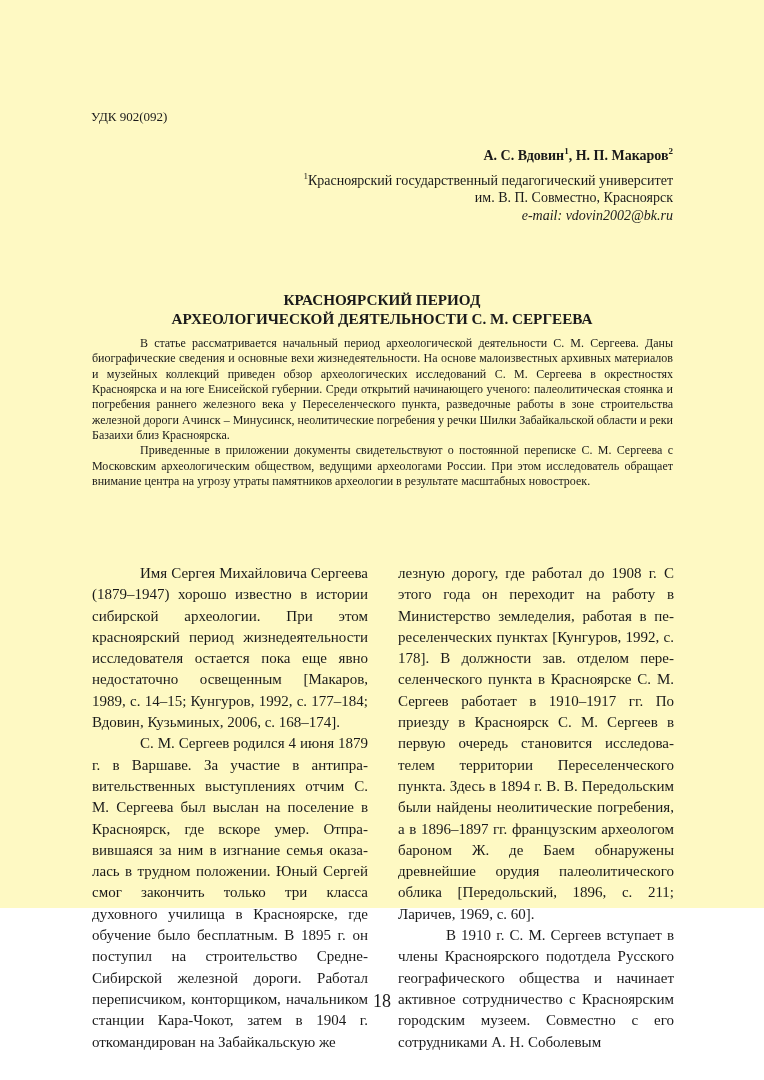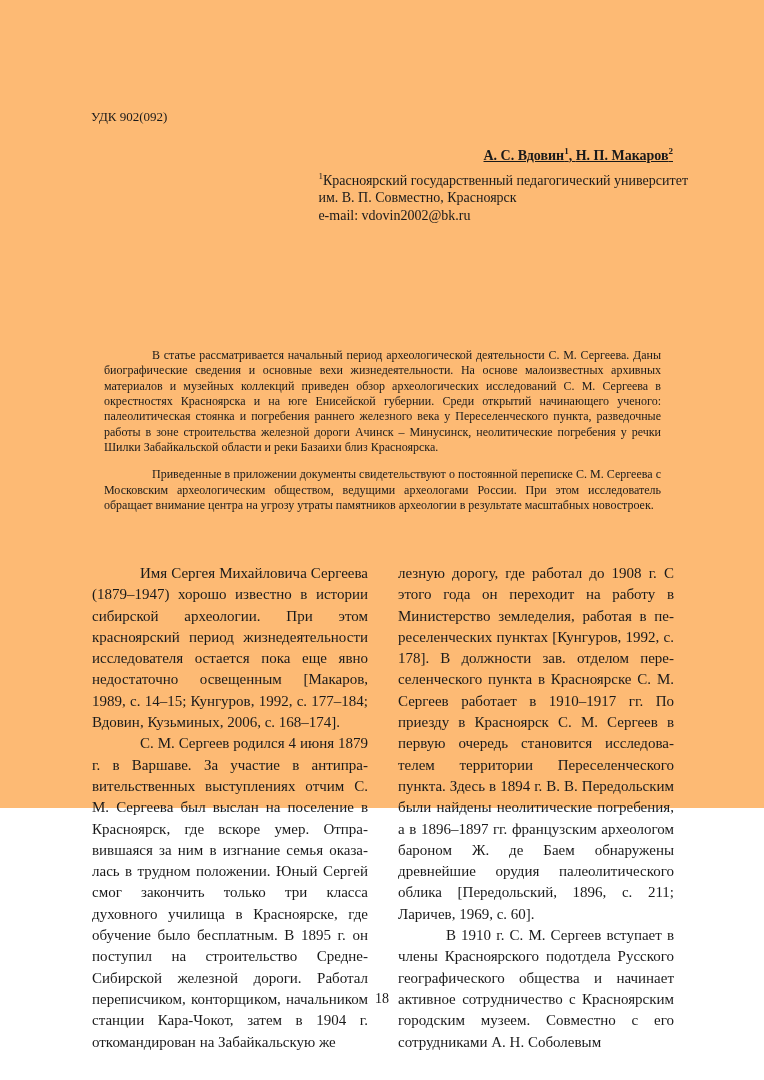--- a/index.html
+++ b/index.html
@@ -1,74 +1,76 @@
 <!DOCTYPE html>
 <html><head>
   <meta charset="utf-8">
   <style>
     html, body { margin: 0; padding: 0; background: #ffffff; }
     body {
       width: 764px; height: 1080px; position: relative; overflow: hidden;
       font-family: "Liberation Serif", "DejaVu Serif", serif;
       color: #1a1a1a;
     }
-    .page { position: absolute; left: 0; top: 0; width: 764px; height: 808px; background: #fdba74; }
+    .page { position: absolute; left: 0; top: 0; width: 764px; height: 908px; background: #fef9c3; }
     .udk { position: absolute; left: 91px; top: 109px; font-size: 13px; }
     .authors {
-      position: absolute; right: 91px; top: 146px; font-size: 14px; font-weight: bold; text-align: right; text-decoration: underline;
+      position: absolute; right: 91px; top: 146px; font-size: 14px; font-weight: bold; text-align: right;
     }
     .authors sup { font-size: 9px; }
     .affil {
-      position: absolute; right: 76px; top: 168px; font-size: 14px; line-height: 17.6px; 
+      position: absolute; right: 91px; top: 168px; font-size: 14px; line-height: 17.6px; text-align: right;
     }
     .affil .line { display: block; white-space: nowrap; }
     .affil sup { font-size: 9px; }
-    .affil .em { }
+    .affil .em { font-style: italic; }
     .title {
       position: absolute; left: 0; width: 764px; top: 290px; text-align: center;
       font-size: 15.2px; font-weight: bold; line-height: 19px;
     }
     .title .tline { display: block; }
     .abstract {
       position: absolute; left: 92px; width: 581px; top: 336px;
       font-size: 12px; line-height: 15.35px; text-align: justify;
     }
-    .abstract p { margin: 12px; text-indent: 48px; }
+    .abstract p { margin: 0; text-indent: 48px; }
     .abstract .kw-label { font-weight: bold; }
     .col {
       position: absolute; top: 563px; width: 276px;
       font-size: 15px; line-height: 21.3px; text-align: justify;
       hyphens: manual;
     }
     .col p { margin: 0; text-indent: 48px; }
     .col p.cont { text-indent: 0; }
     .col-left { left: 92px; }
     .col-right { left: 398px; }
     .page-num {
-      position: absolute; left: 0; width: 764px; top: 991px; text-align: center; font-size: 14px;
+      position: absolute; left: 0; width: 764px; top: 991px; text-align: center; font-size: 18px;
     }
   </style>
 </head>
 <body>
 
 <div class="page">
 
   <div class="udk">УДК 902(092)</div>
 
   <div class="authors">
     <span>А. С. Вдовин</span><sup>1</sup><span>, </span><span>Н. П. Макаров</span><sup>2</sup>
   </div>
 
   <div class="affil">
     <span class="line"><sup>1</sup><span>Красноярский государственный педагогический университет</span></span>
     <span class="line"><span>им. В. П. Совместно, Красноярск</span></span>
     <span class="line em"><span>e-mail: vdovin2002@bk.ru</span></span>
   </div>
 
   <div class="title">
+    <span class="tline">КРАСНОЯРСКИЙ ПЕРИОД</span>
+    <span class="tline">АРХЕОЛОГИЧЕСКОЙ ДЕЯТЕЛЬНОСТИ С. М. СЕРГЕЕВА</span>
   </div>
 
   <div class="abstract">
     <p>В статье рассматривается начальный период археологической деятельности С. М. Сергеева. Даны биографические сведения и основные вехи жизнедеятельности. На основе малоизвестных архивных материалов и музейных коллекций приведен обзор археологических исследований С. М. Сергеева в окрестностях Красноярска и на юге Енисейской губернии. Среди открытий начинающего ученого: палеолитическая стоянка и погребения раннего железного века у  Переселенческого пункта, разведочные работы в зоне строительства железной дороги Ачинск – Минусинск, неолитические погребения у речки Шилки Забайкальской области и реки Базаихи близ Красноярска.</p>
     <p>Приведенные в приложении документы свидетельствуют о постоянной переписке С. М. Сергеева с Московским археологическим обществом, ведущими археологами России. При этом исследователь обращает внимание центра на угрозу утраты памятников археологии в результате масштабных новостроек.</p>
   </div>
 
   <div class="col col-left">
     <p>Имя Сергея Михайловича Серге­ева (1879–1947) хорошо известно в исто­рии сибирской археологии. При этом красноярский период жизнедеятельности исследователя остается пока еще явно недостаточно освещенным [Макаров, 1989, с. 14–15; Кунгуров, 1992, с. 177–184; Вдовин, Кузьминых, 2006, с. 168–174].</p>
     <p>С. М. Сергеев родился 4 июня 1879 г. в Варшаве. За участие в антипра­вительственных выступлениях отчим С. М. Сергеева был выслан на поселение в Красноярск, где вскоре умер. Отпра­вившаяся за ним в изгнание семья оказа­лась в трудном положении. Юный Сер­гей смог закончить только три класса духовного училища в Красноярске, где обучение было бесплатным. В 1895 г. он поступил на строительство Средне-Сибирской железной дороги. Работал переписчиком, конторщиком, начальни­ком станции Кара-Чокот, затем в 1904 г. откомандирован на Забайкальскую же­</p>

